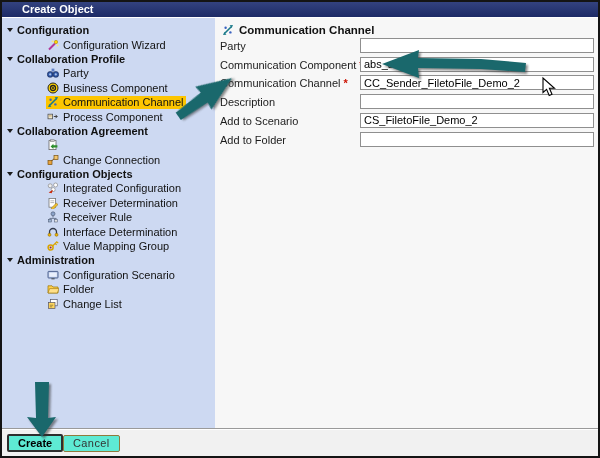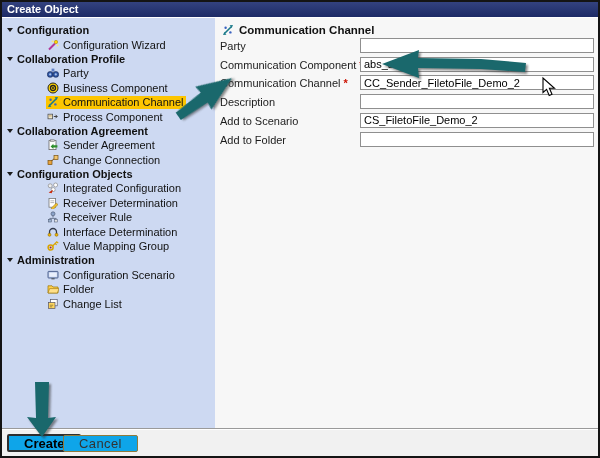--- a/index.html
+++ b/index.html
@@ -5,21 +5,21 @@
   html,body{margin:0;padding:0;background:#fff;}
   .screen{
     position:relative;width:600px;height:458px;box-sizing:border-box;
     border:2px solid #141414;background:#fff;overflow:hidden;
     font-family:"Liberation Sans",sans-serif;font-size:11px;color:#111;
   }
   
   .titlebar{
     position:absolute;left:0;top:0;right:0;height:15px;
     background:linear-gradient(#33427f,var(--titlebar,#1d2b66));
-    color:#fff;font-weight:bold;line-height:15px;padding-left:5px;
+    color:#fff;font-weight:bold;line-height:15px;padding-left:20px;
   }
   
   .sidebar{
     position:absolute;left:0;top:16px;width:235px;bottom:27px;
     background:var(--sidebar,#cdd9f2);border-right:1px solid #c2cee9;
     padding-top:5px;box-sizing:border-box;overflow:hidden;
   }
   .trow{height:14.4px;display:flex;align-items:center;gap:4px;white-space:nowrap;}
   .tsection{padding-left:5px;font-weight:bold;}
   .tri{width:0;height:0;border-left:3.5px solid transparent;border-right:3.5px solid transparent;border-top:4.5px solid #1a1a1a;flex:0 0 auto;}
@@ -38,23 +38,23 @@
     position:absolute;left:145px;top:0;width:234px;height:15px;box-sizing:border-box;
     background:#fff;border:1px solid #8f8f8f;font-family:"Liberation Sans",sans-serif;
     font-size:11px;padding:0 3px;color:#000;
   }
   
   .footer{
     position:absolute;left:0;right:0;bottom:0;height:27px;background:#f1f1f1;
     border-top:1px solid #9a9a9a;box-shadow:inset 0 1px 0 #ffffff;
   }
   .btn{
-    position:absolute;top:6px;height:17px;background:#0ea5e9;border:1px solid #8f7a3c;
-    border-radius:2px;font-family:"Liberation Sans",sans-serif;font-size:13px;
-    color:#333;padding:0 15px;letter-spacing:.4px;line-height:13px;
+    position:absolute;top:6px;height:17px;background:#5eead4;border:1px solid #8f7a3c;
+    border-radius:2px;font-family:"Liberation Sans",sans-serif;font-size:11px;
+    color:#333;padding:0 9px;letter-spacing:.4px;line-height:13px;
   }
   .btn.primary{left:5px;top:5px;height:18px;border:2px solid #2e2e2e;font-weight:bold;color:#000;letter-spacing:0;}
   .btn.secondary{left:61px;}
   
   .annot{position:absolute;z-index:9;pointer-events:none;line-height:0;}
   .annot svg{overflow:visible;}
   .arrow-fill{fill:var(--arrow,#1a686c);filter:drop-shadow(2px 2px 1.2px rgba(45,45,45,.55));}
 </style>
 </head>
 <body>
@@ -133,21 +133,20 @@
         <span class="tri"></span>
         <span>Collaboration Agreement</span>
       </div>
       <div class="trow titem">
         <span class="hl">
           <span class="icon"><svg viewBox="0 0 12 12">
               <rect x="2" y="1.6" width="7" height="9" fill="#fff" stroke="#666" stroke-width=".8"></rect>
               <rect x="3.3" y=".8" width="4.4" height="1.6" fill="#cfcfcf" stroke="#666" stroke-width=".5"></rect>
               <path d="M3.6,7.6 L6.4,4.8 L6.4,6.2 L10.4,6.2 L10.4,8.6 L6.4,8.6 L6.4,10 Z" fill="#2e8f2e"></path>
             </svg></span>
-          <span>Sender Agreement</span>
         </span>
       </div>
       <div class="trow titem">
         <span class="hl">
           <span class="icon"><svg viewBox="0 0 12 12">
               <line x1="4" y1="7.4" x2="8" y2="4" stroke="#7a5210" stroke-width="1"></line>
               <rect x="1" y="6.6" width="4" height="4" fill="#e8a33d" stroke="#7a5210" stroke-width=".7"></rect>
               <rect x="7" y="1.6" width="4" height="4" fill="#f3c66f" stroke="#7a5210" stroke-width=".7"></rect>
             </svg></span>
           <span>Change Connection</span>

